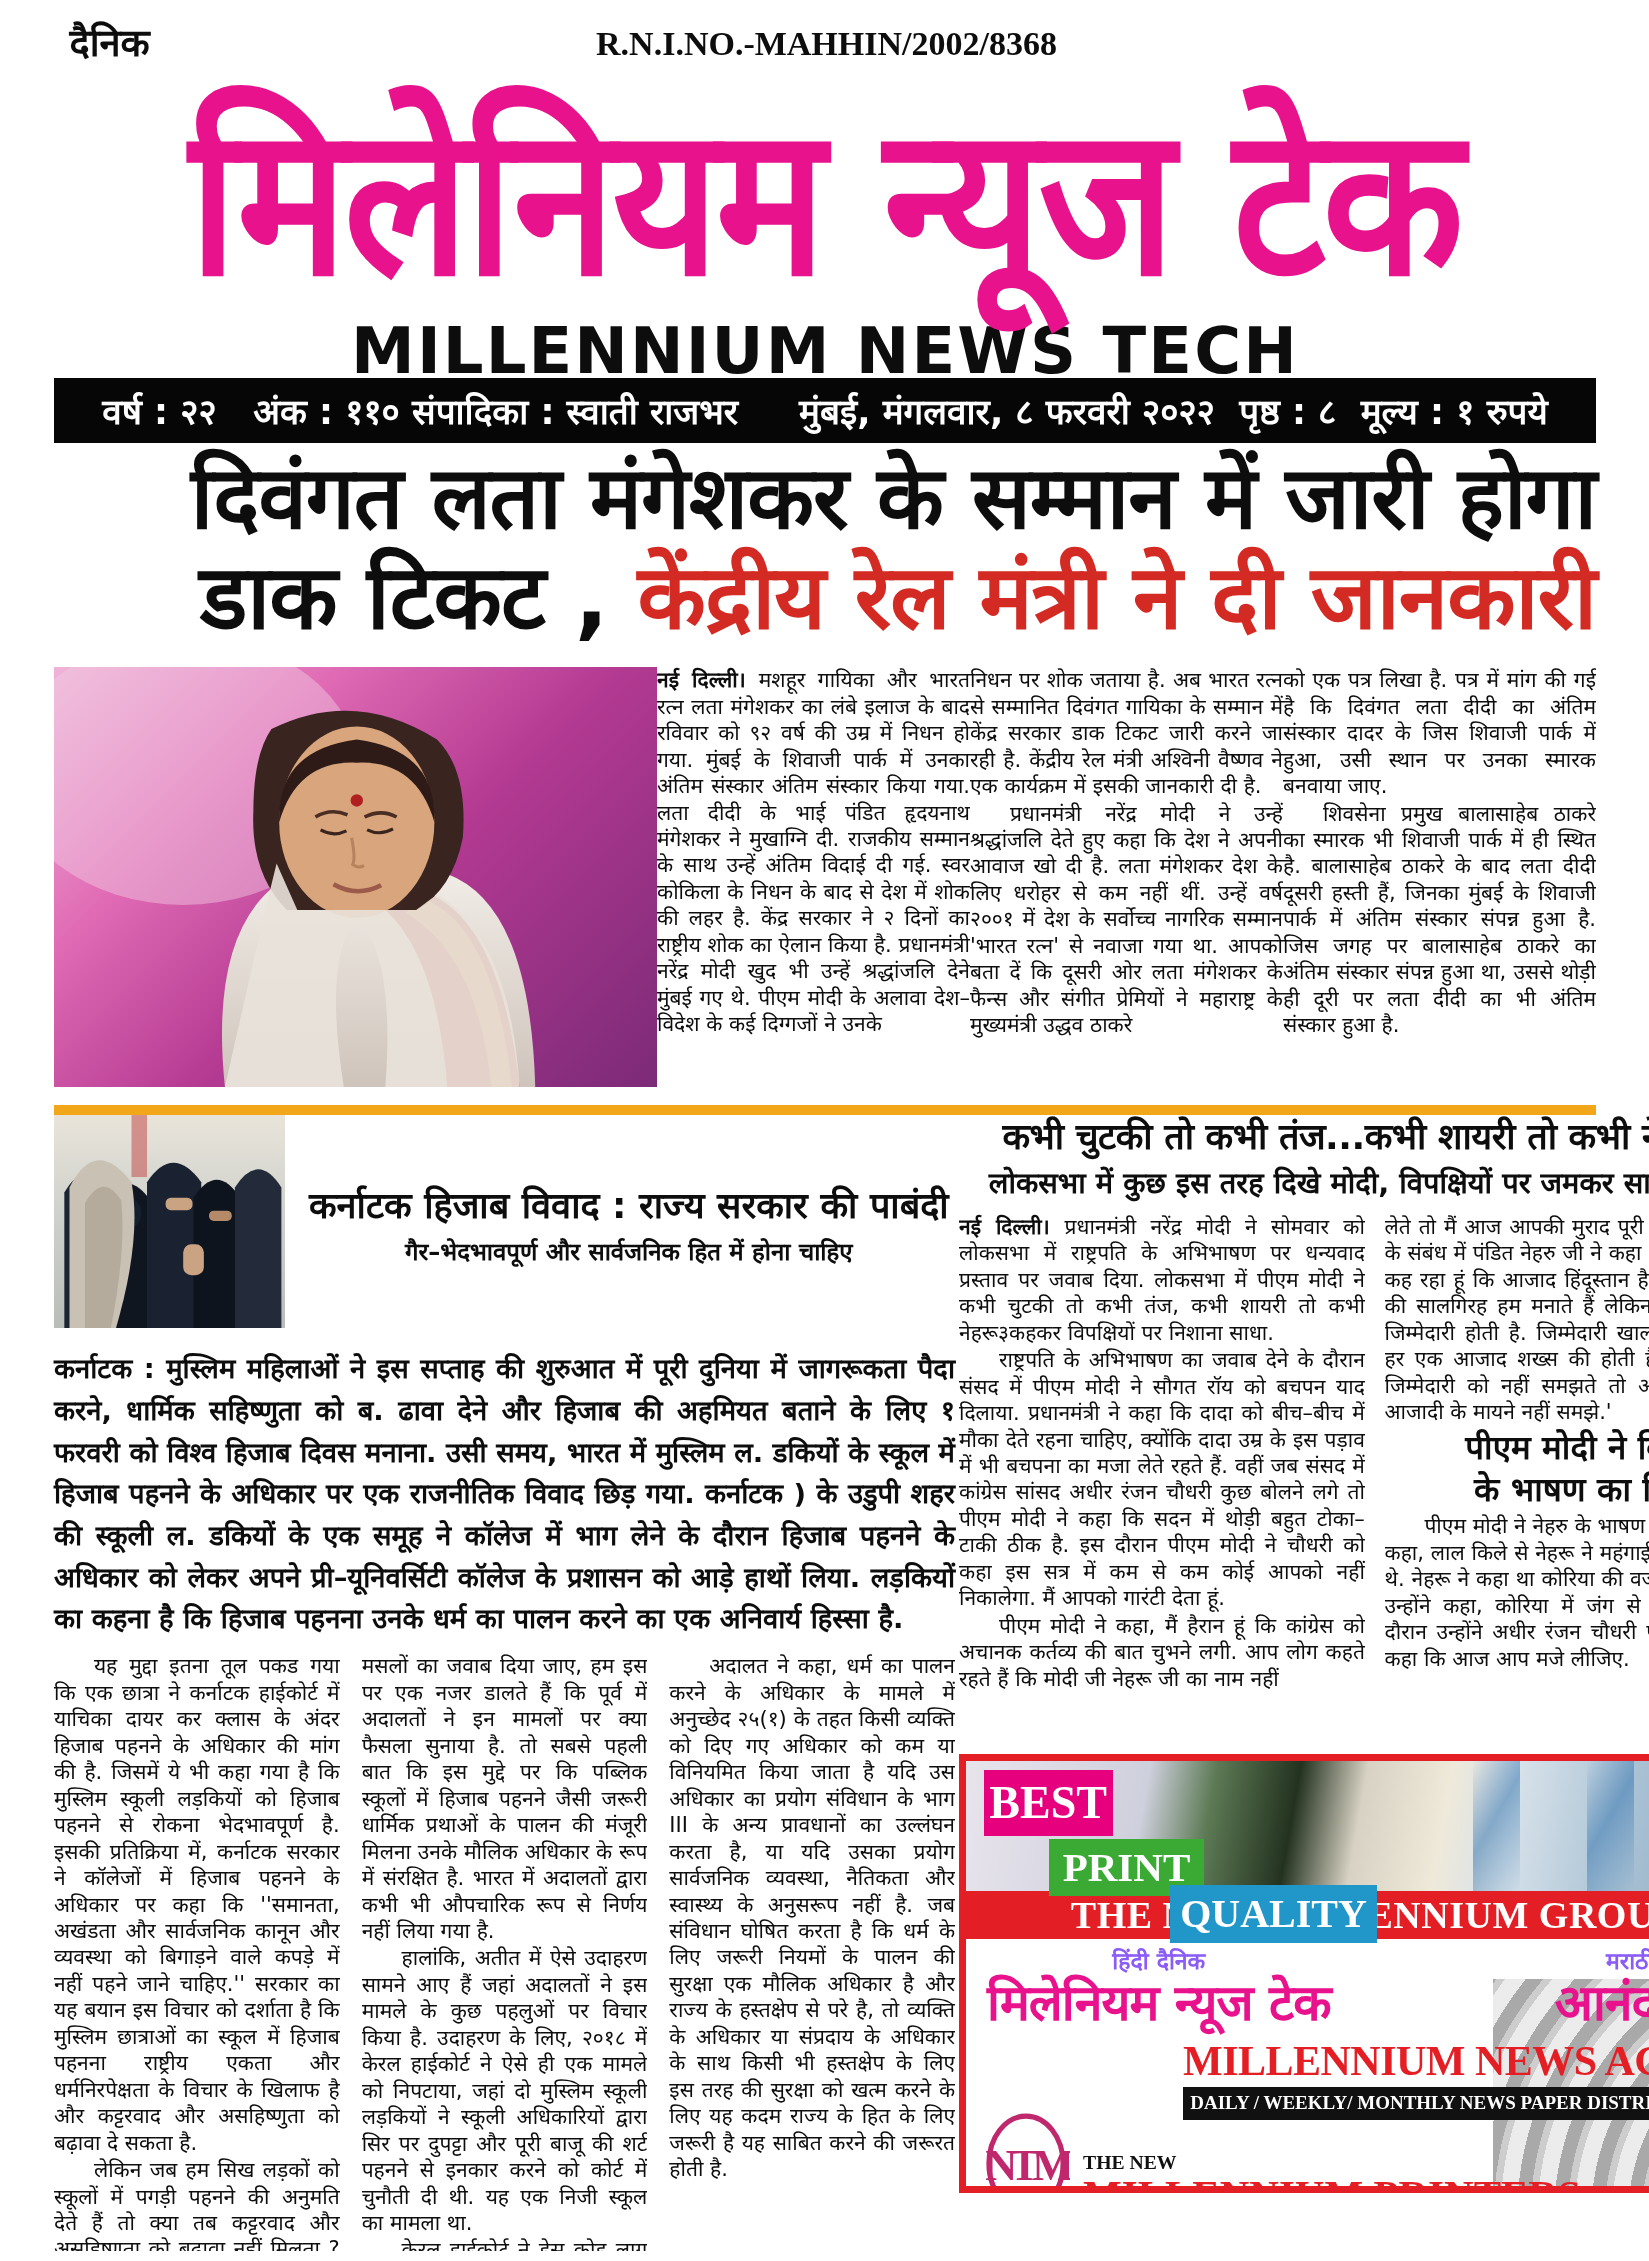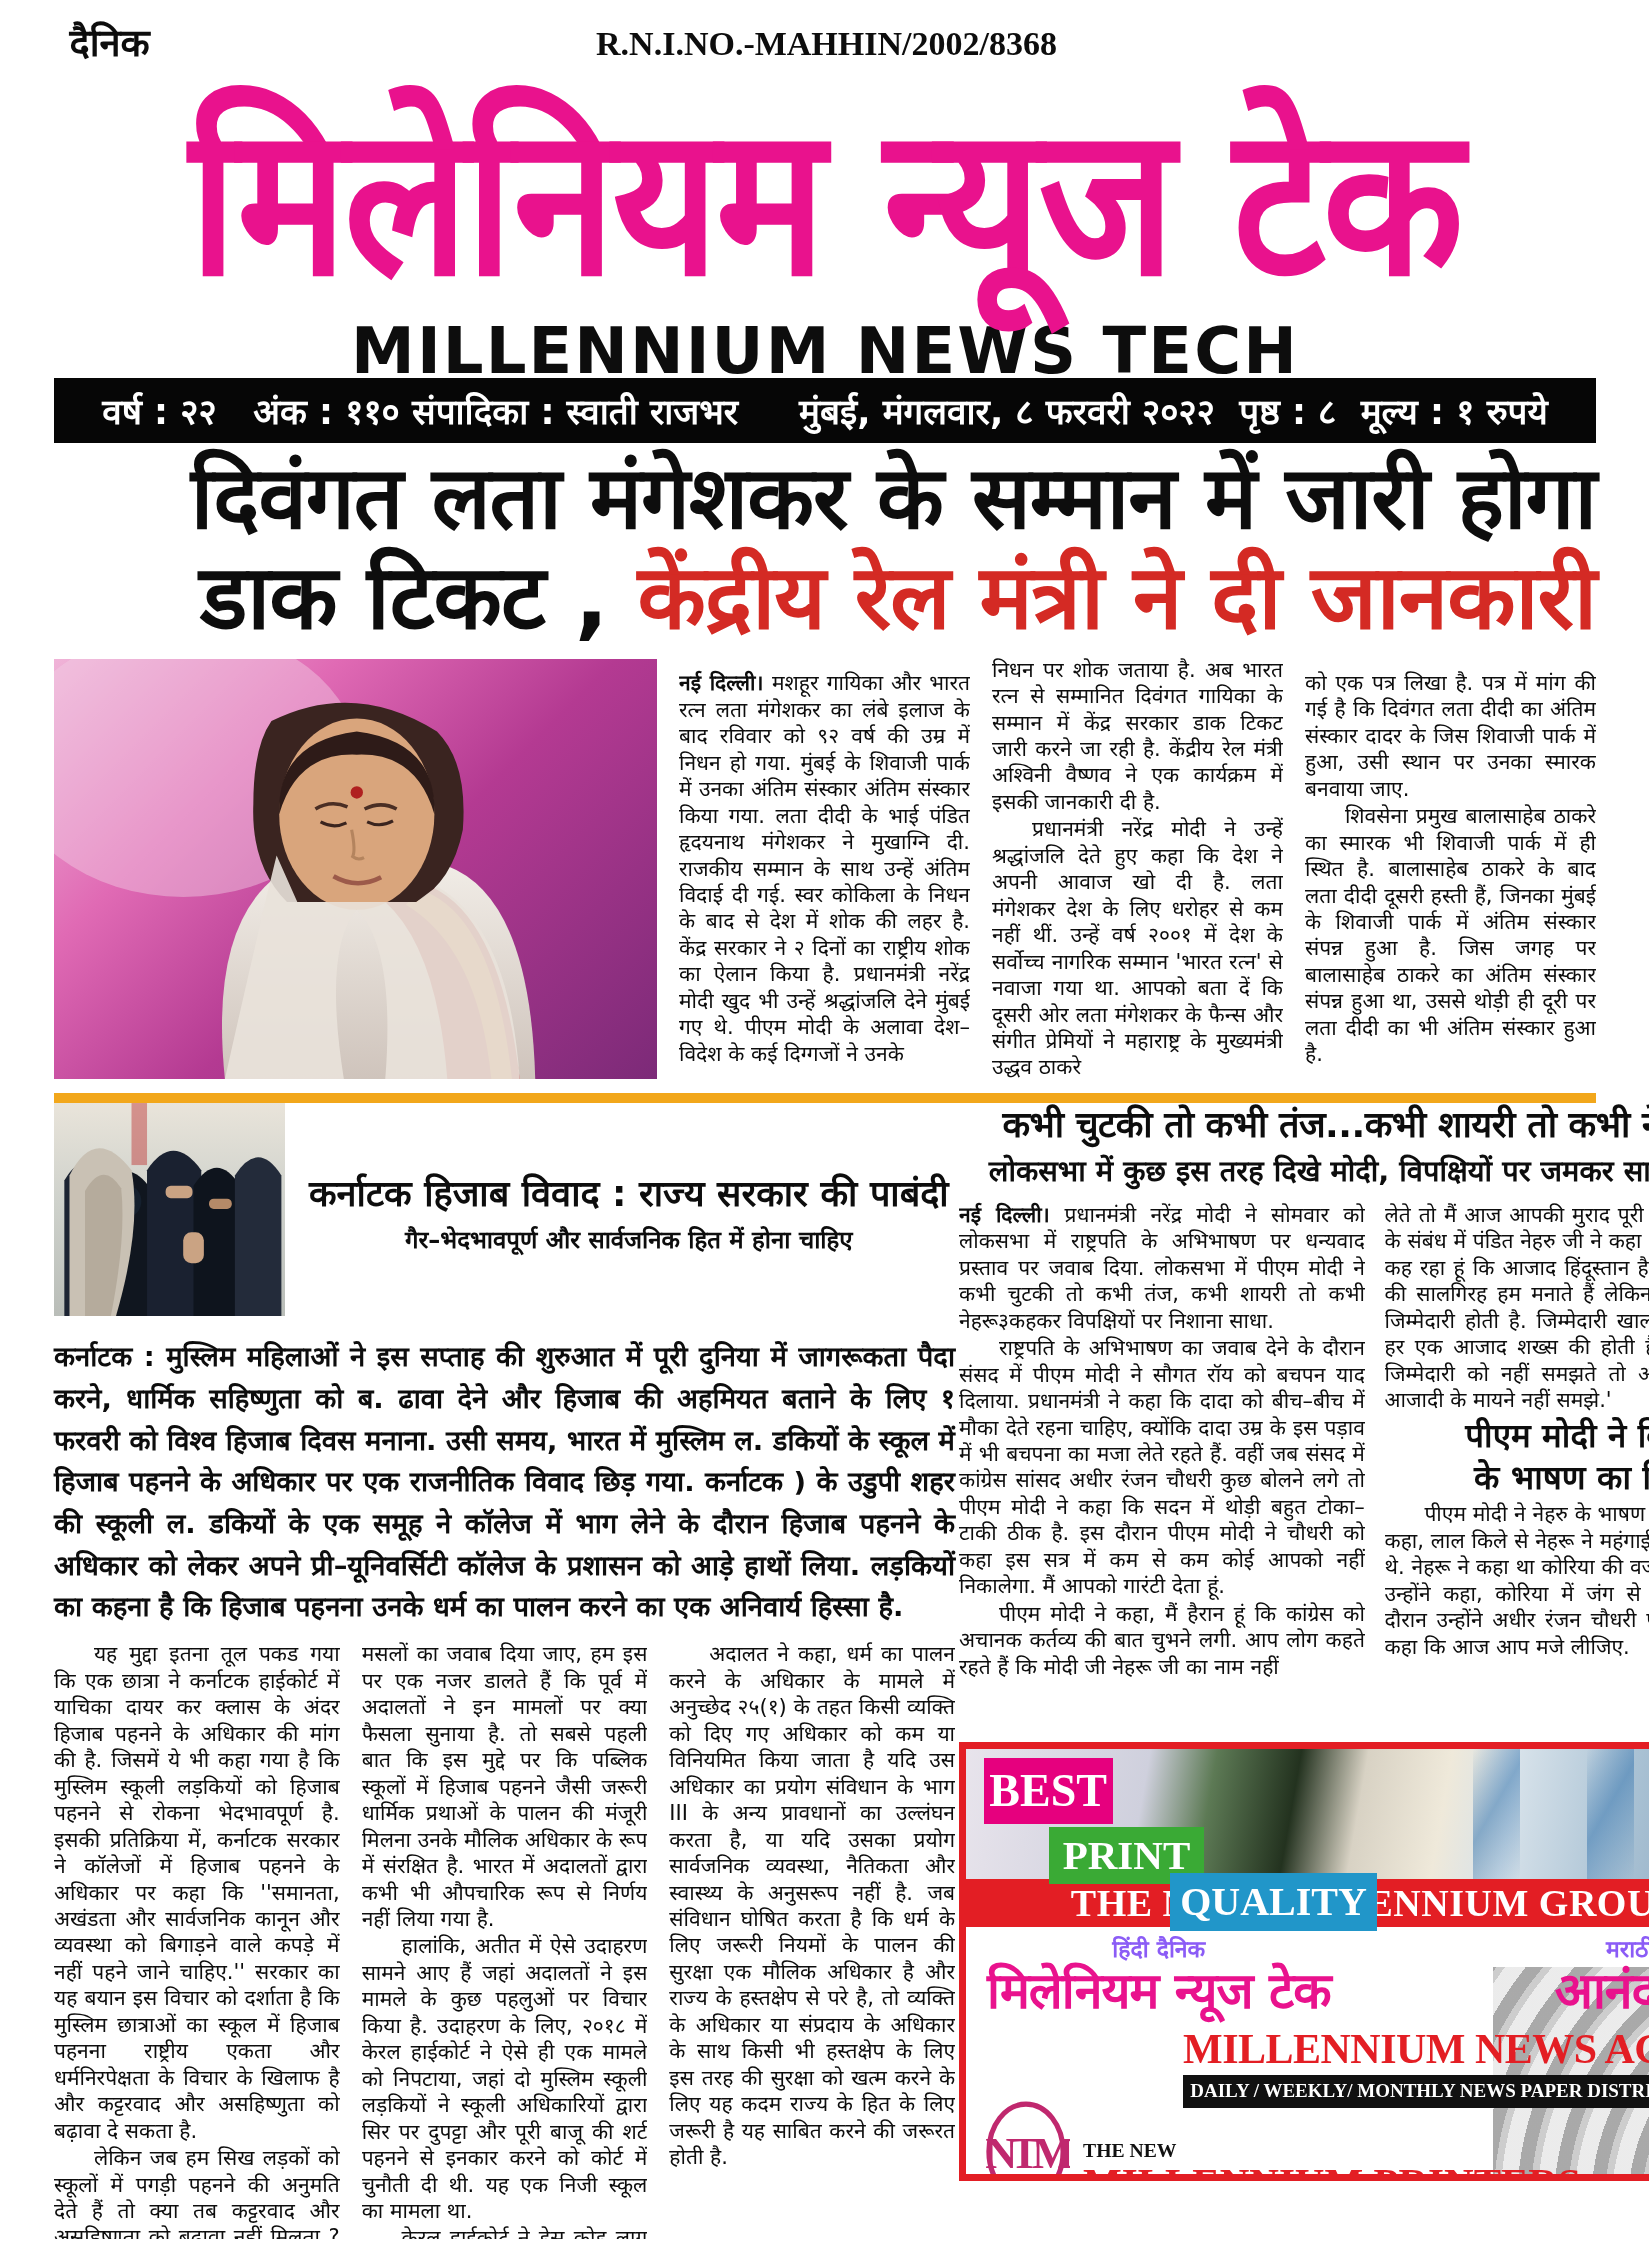--- a/index.html
+++ b/index.html
@@ -23,21 +23,21 @@
   .info-bar{height:65px;background:#060606;color:#ffffff;display:flex;align-items:center;
        justify-content:center;font-size:35px;font-weight:bold;white-space:pre;}
 
   
   .main-headline{margin-top:7.2px;text-align:right;font-weight:900;line-height:1.12;}
   .main-headline .l1{font-size:87px;letter-spacing:-1px;}
   .main-headline .l2{font-size:89px;letter-spacing:-1px;}
   .red{color:#d42a24;}
 
   
-  .story1{display:flex;gap:22px;margin-top:8px;height:428px;align-items:center;}
+  .story1{display:flex;margin-top:20px;height:428px;}
   .photo-lata{width:603px;min-width:603px;height:420px;position:relative;overflow:hidden;
       background:linear-gradient(135deg,#f0b4d8 0%,#e06ab4 28%,#b43a92 55%,#7c2a78 100%);}
   .photo-lata svg{position:absolute;inset:0;}
   .col{flex:1;font-size:21px;line-height:1.26;text-align:justify;overflow:hidden;}
   .col p{margin:0 0 1px 0;text-indent:1.9em;}
   .col p.nohang{text-indent:0;}
   .dateline{font-weight:bold;}
 
   
   .gold-divider{height:10.3px;background:#f2a71b;margin-top:9.3px;}

